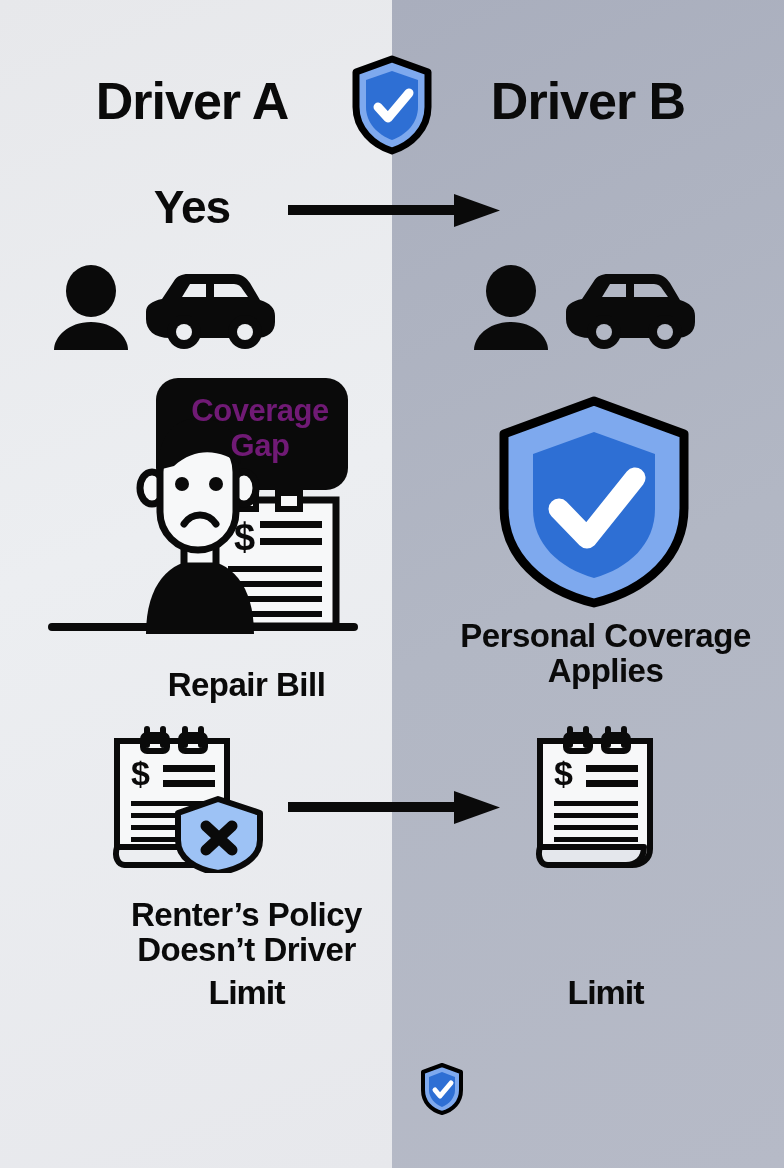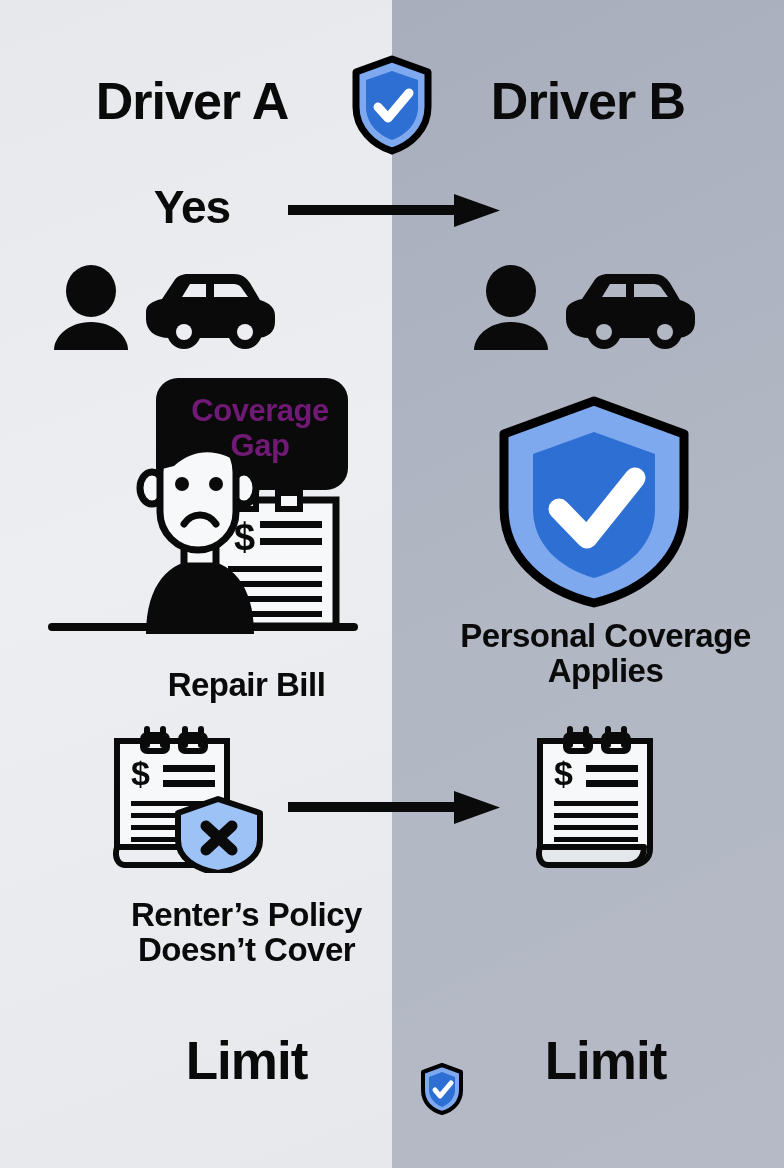--- a/index.html
+++ b/index.html
@@ -42,21 +42,21 @@
     white-space: pre-line;
     letter-spacing: -0.5px;
   }
   .col-left  { left: 0;   width: 453px; margin-left: 20px; }
   .col-right { left: 392px; width: 427px; }
 
   .driver-title { font-size: 52px; top: 74px; letter-spacing: -1px; }
   .yn           { font-size: 46px; top: 183px; letter-spacing: -1px; }
   .cap-mid      { font-size: 33px; top: 619px; }
   .cap-low      { font-size: 33px; top: 898px; }
-  .limit-word   { font-size: 53px; top: 1033px; letter-spacing: -1px;}
+  .limit-word   { font-size: 34px; top: 974px; letter-spacing: -1px;}
   .limit-amt    { font-size: 48px; top: 1062px; letter-spacing: -1.5px;}
 
   .title-left  { left: 12px; width: 360px; }
   .title-right { left: 408px; width: 360px; }
 
   
   .ico {
     position: absolute;
   }
   .ico svg { display: block; }
@@ -237,21 +237,21 @@
       <rect x="58" y="42" width="52" height="7" fill="#0a0a0a"></rect>
       <rect x="58" y="57" width="52" height="7" fill="#0a0a0a"></rect>
       <rect x="26" y="78" width="84" height="5" fill="#0a0a0a"></rect>
       <rect x="26" y="90" width="84" height="5" fill="#0a0a0a"></rect>
       <rect x="26" y="102" width="84" height="5" fill="#0a0a0a"></rect>
       <rect x="26" y="114" width="84" height="5" fill="#0a0a0a"></rect>
     </svg>
   </div>
 
   <div class="txt cap-low col-left">Renter’s Policy
-Doesn’t Cover</div>
+Doesn’t Driver</div>
 
 
   <div class="txt limit-word col-left">Limit</div>
 
   <div class="txt limit-word col-right">Limit</div>
 
 
   <div class="mini-shield">
     <svg width="44" height="52" viewBox="0 0 44 52">
       <path d="M22 2 L41 9 V27 C41 39 33 47 22 50 C11 47 3 39 3 27 V9 Z" fill="#7ea9ee" stroke="#000" stroke-width="4" stroke-linejoin="round"></path>

